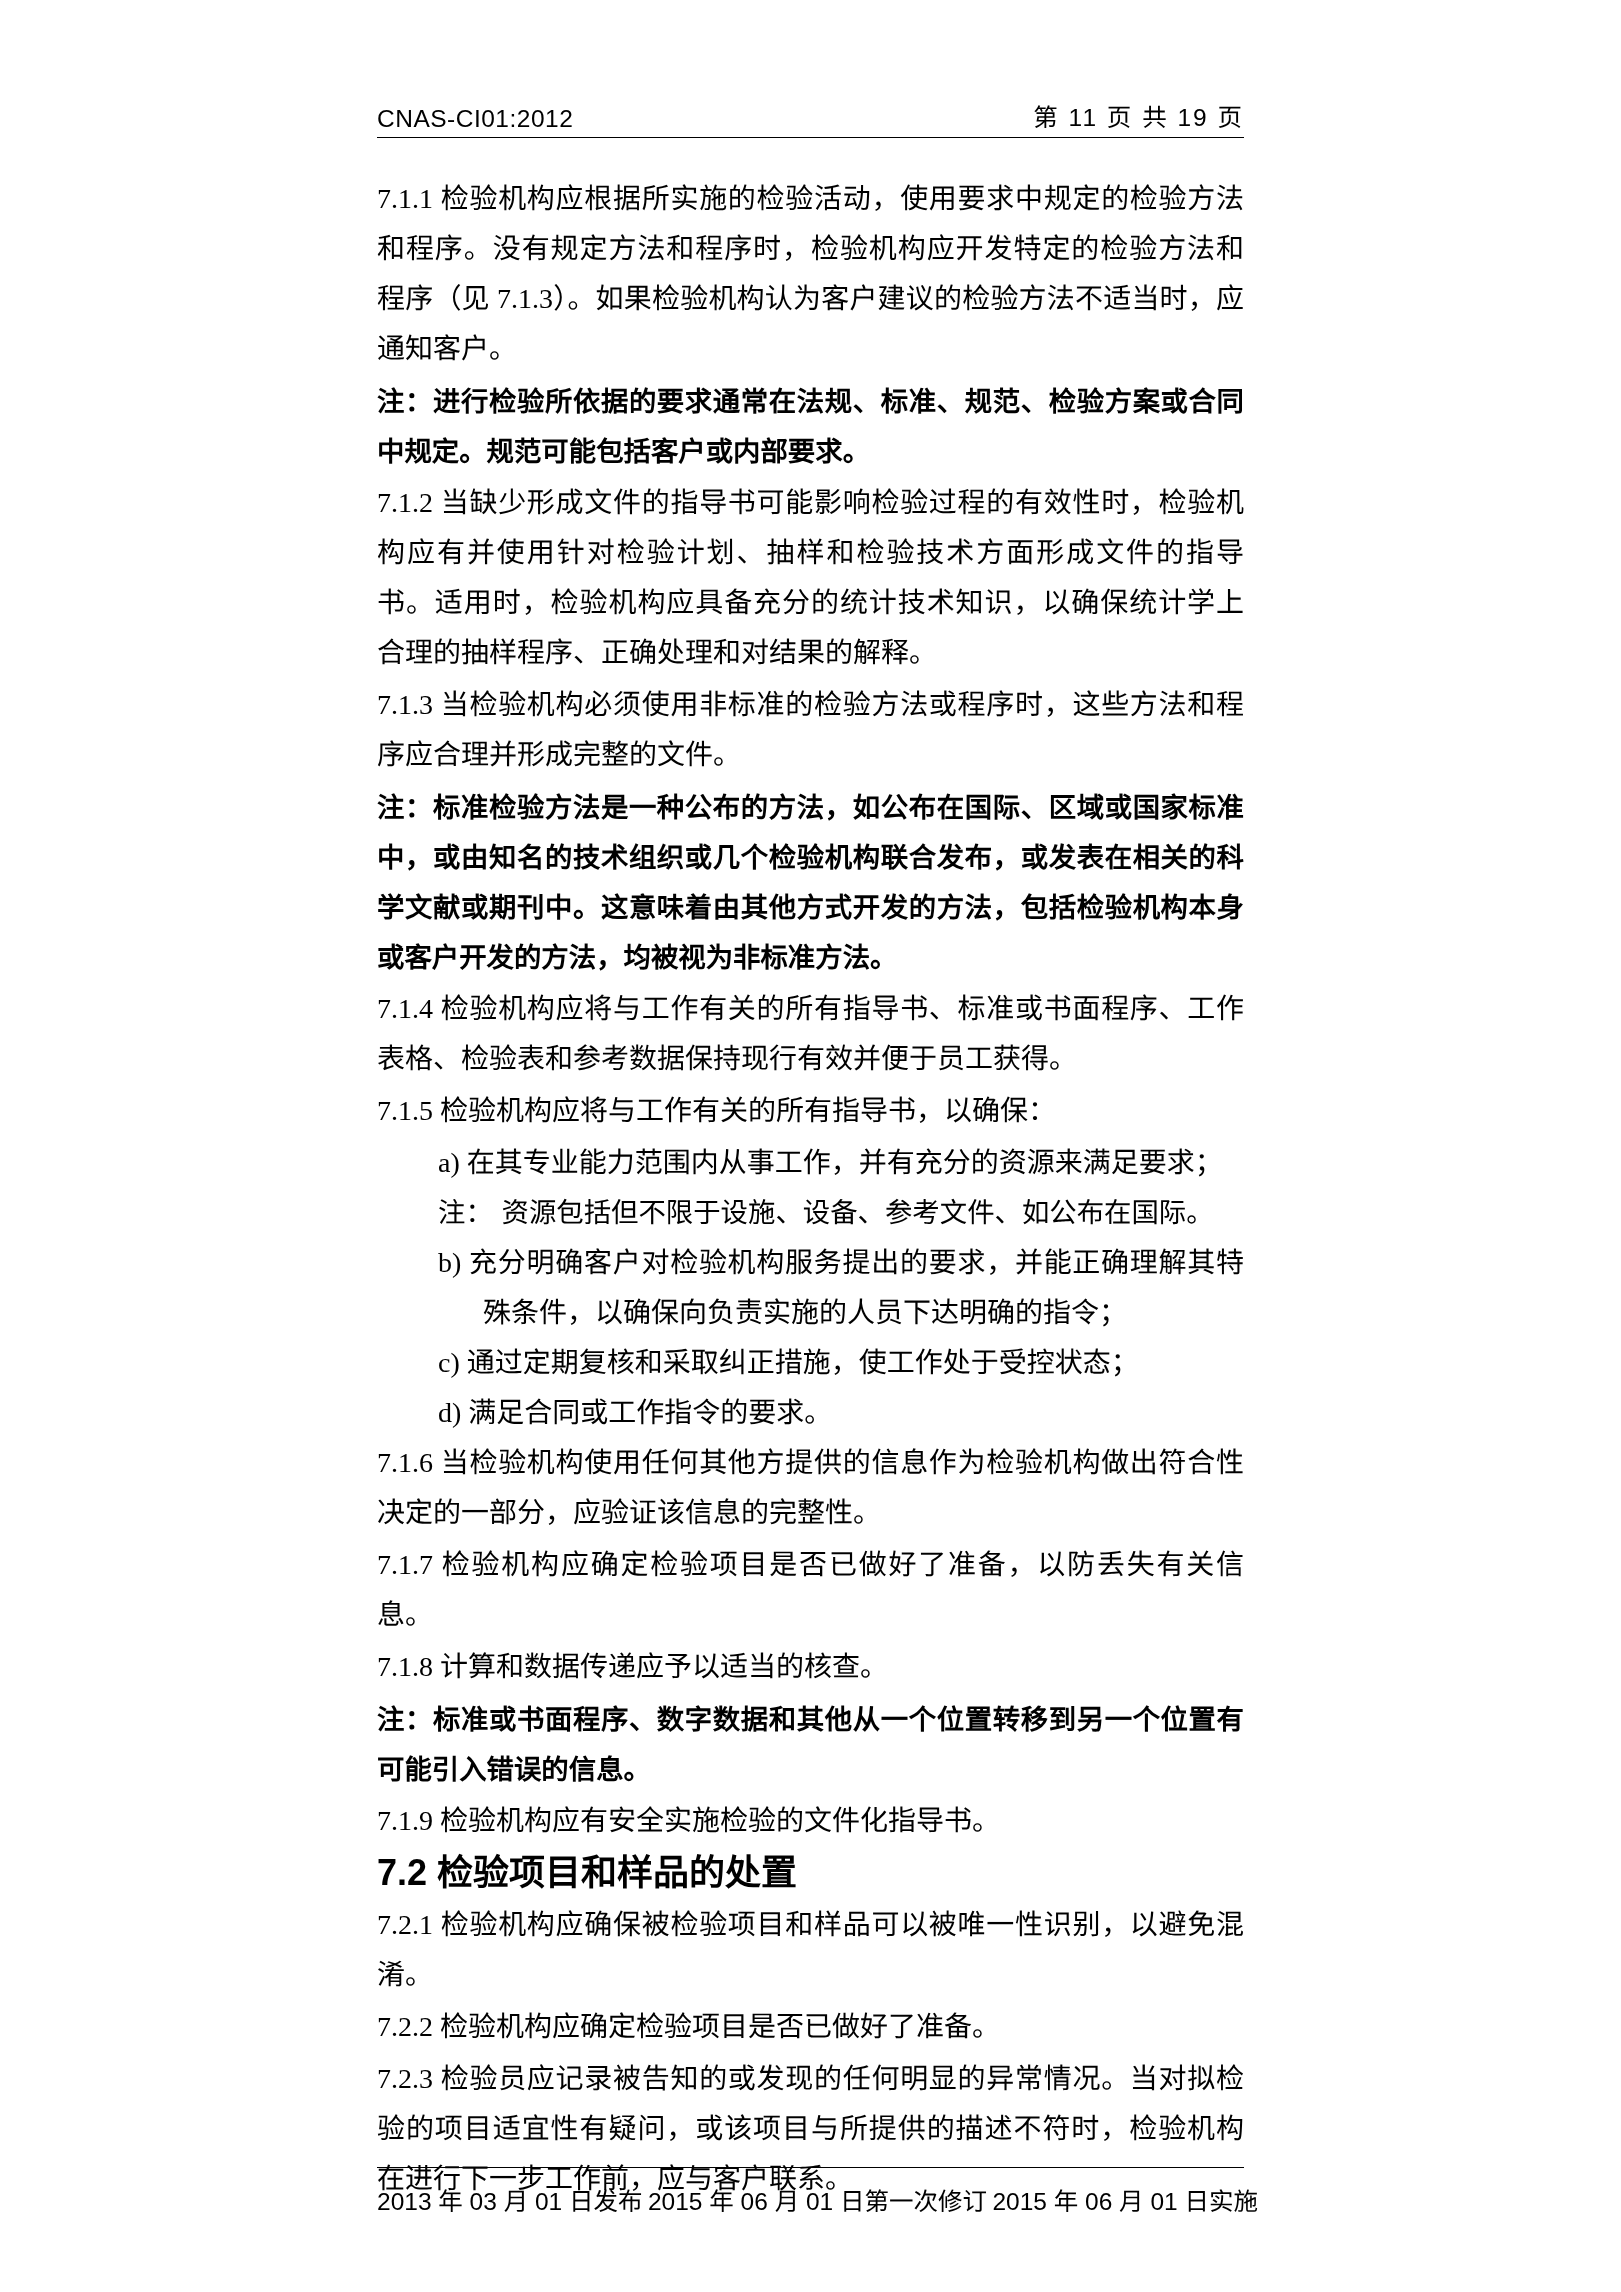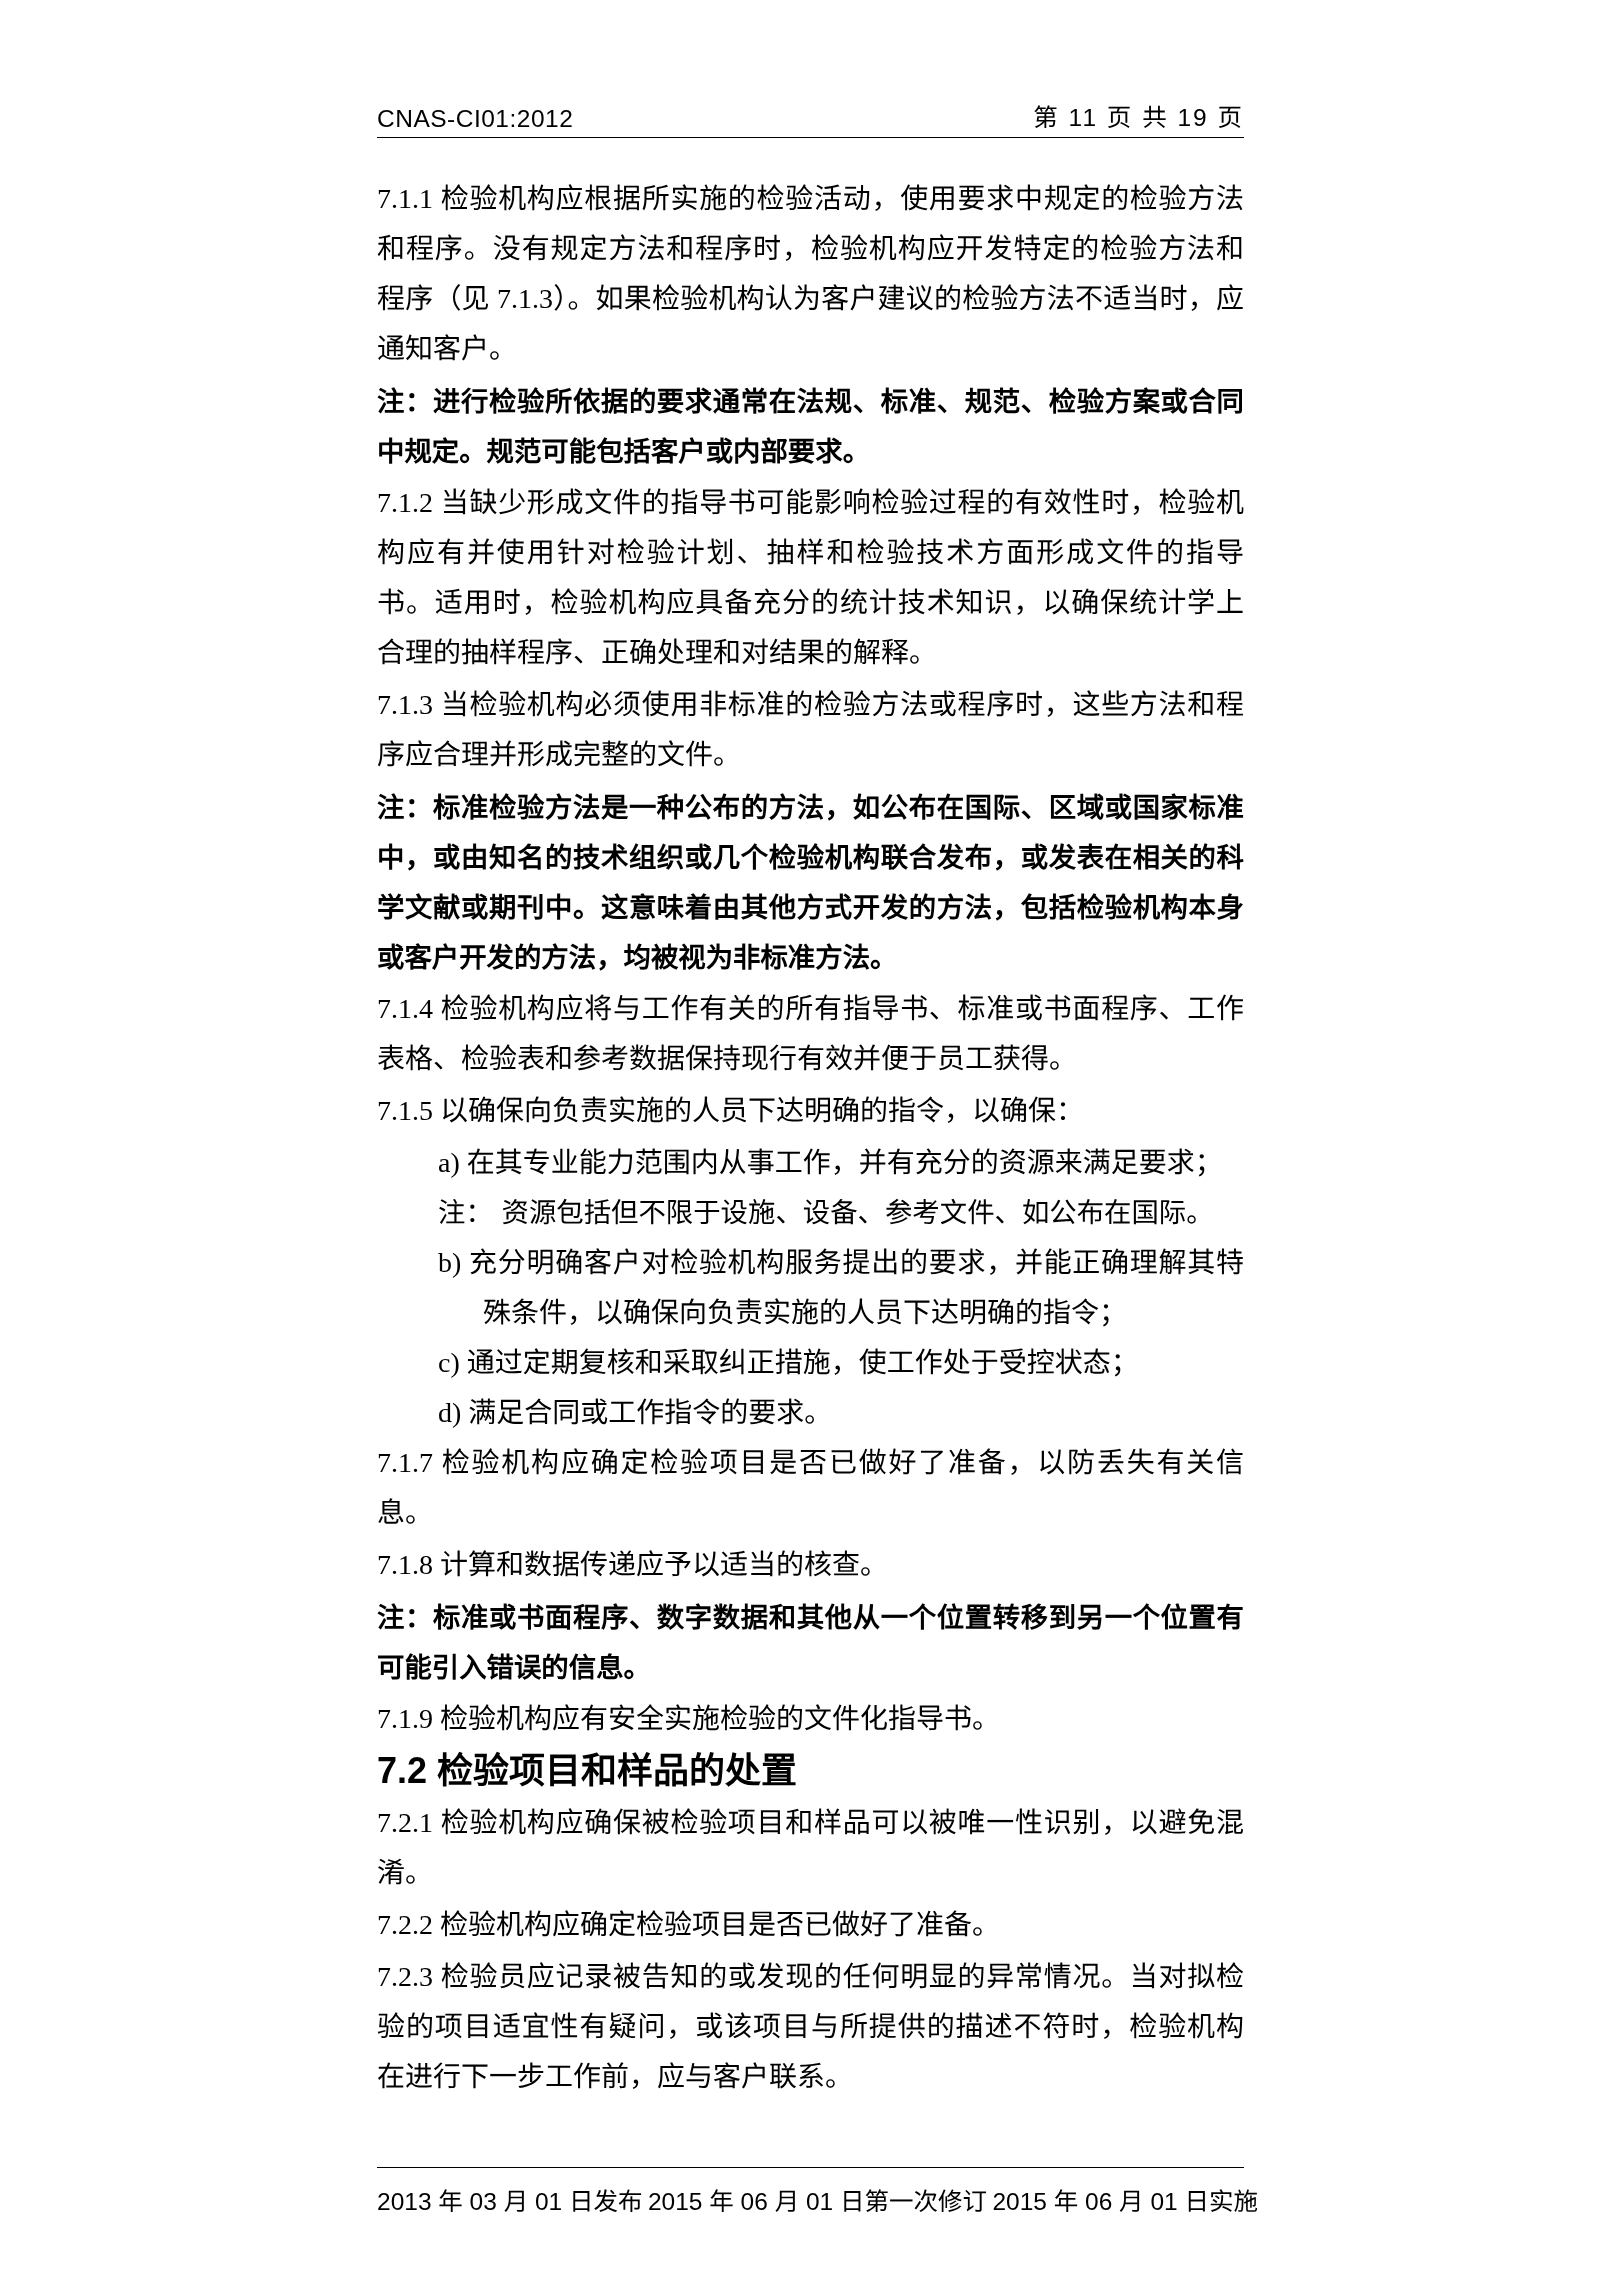--- a/index.html
+++ b/index.html
@@ -124,30 +124,31 @@
     <p class="para">7.1.1 检验机构应根据所实施的检验活动，使用要求中规定的检验方法和程序。没有规定方法和程序时，检验机构应开发特定的检验方法和程序（见 7.1.3）。如果检验机构认为客户建议的检验方法不适当时，应通知客户。</p>
     <p class="para note">注：进行检验所依据的要求通常在法规、标准、规范、检验方案或合同中规定。规范可能包括客户或内部要求。</p>
 
     <p class="para">7.1.2 当缺少形成文件的指导书可能影响检验过程的有效性时，检验机构应有并使用针对检验计划、抽样和检验技术方面形成文件的指导书。适用时，检验机构应具备充分的统计技术知识，以确保统计学上合理的抽样程序、正确处理和对结果的解释。</p>
 
     <p class="para">7.1.3 当检验机构必须使用非标准的检验方法或程序时，这些方法和程序应合理并形成完整的文件。</p>
     <p class="para note">注：标准检验方法是一种公布的方法，如公布在国际、区域或国家标准中，或由知名的技术组织或几个检验机构联合发布，或发表在相关的科学文献或期刊中。这意味着由其他方式开发的方法，包括检验机构本身或客户开发的方法，均被视为非标准方法。</p>
 
     <p class="para">7.1.4 检验机构应将与工作有关的所有指导书、标准或书面程序、工作表格、检验表和参考数据保持现行有效并便于员工获得。</p>
 
-    <p class="para">7.1.5 以确保向负责实施的人员下达明确的指令，以确保：</p>
+    <p class="para">7.1.5 检验机构应将与工作有关的所有指导书，以确保：</p>
 
     <div class="sublist">
       <p class="sub-item hang">a) 在其专业能力范围内从事工作，并有充分的资源来满足要求；</p>
       <p class="sub-note hang">注： 资源包括但不限于设施、设备、参考文件、如公布在国际。</p>
       <p class="sub-item hang">b) 充分明确客户对检验机构服务提出的要求，并能正确理解其特殊条件，以确保向负责实施的人员下达明确的指令；</p>
       <p class="sub-item hang">c) 通过定期复核和采取纠正措施，使工作处于受控状态；</p>
       <p class="sub-item hang">d) 满足合同或工作指令的要求。</p>
     </div>
 
+    <p class="para">7.1.6 当检验机构使用任何其他方提供的信息作为检验机构做出符合性决定的一部分，应验证该信息的完整性。</p>
     <p class="para">7.1.7 检验机构应确定检验项目是否已做好了准备，以防丢失有关信息。</p>
     <p class="para">7.1.8 计算和数据传递应予以适当的核查。</p>
     <p class="para note">注：标准或书面程序、数字数据和其他从一个位置转移到另一个位置有可能引入错误的信息。</p>
     <p class="para">7.1.9 检验机构应有安全实施检验的文件化指导书。</p>
 
     <p class="para bold">7.2 检验项目和样品的处置</p>
 
     <p class="para">7.2.1 检验机构应确保被检验项目和样品可以被唯一性识别，以避免混淆。</p>
     <p class="para">7.2.2 检验机构应确定检验项目是否已做好了准备。</p>
     <p class="para">7.2.3 检验员应记录被告知的或发现的任何明显的异常情况。当对拟检验的项目适宜性有疑问，或该项目与所提供的描述不符时，检验机构在进行下一步工作前，应与客户联系。</p>

